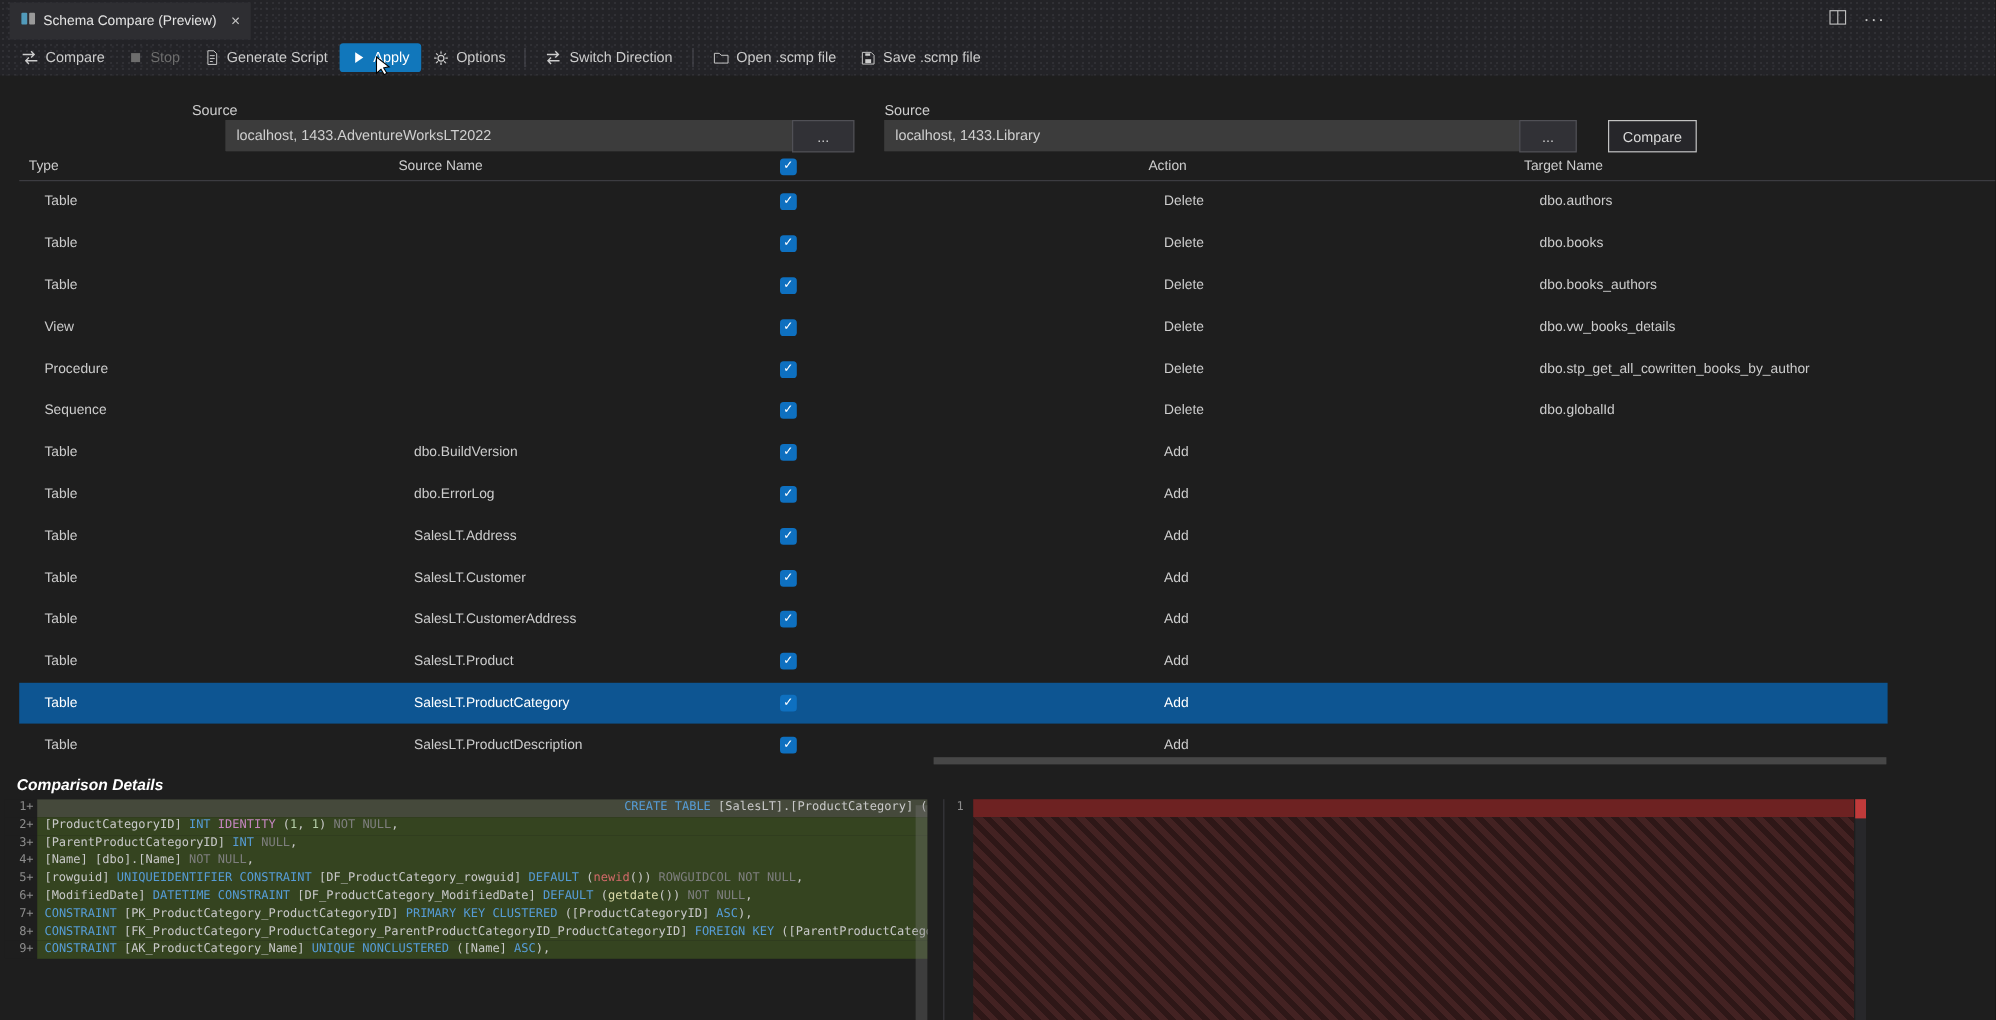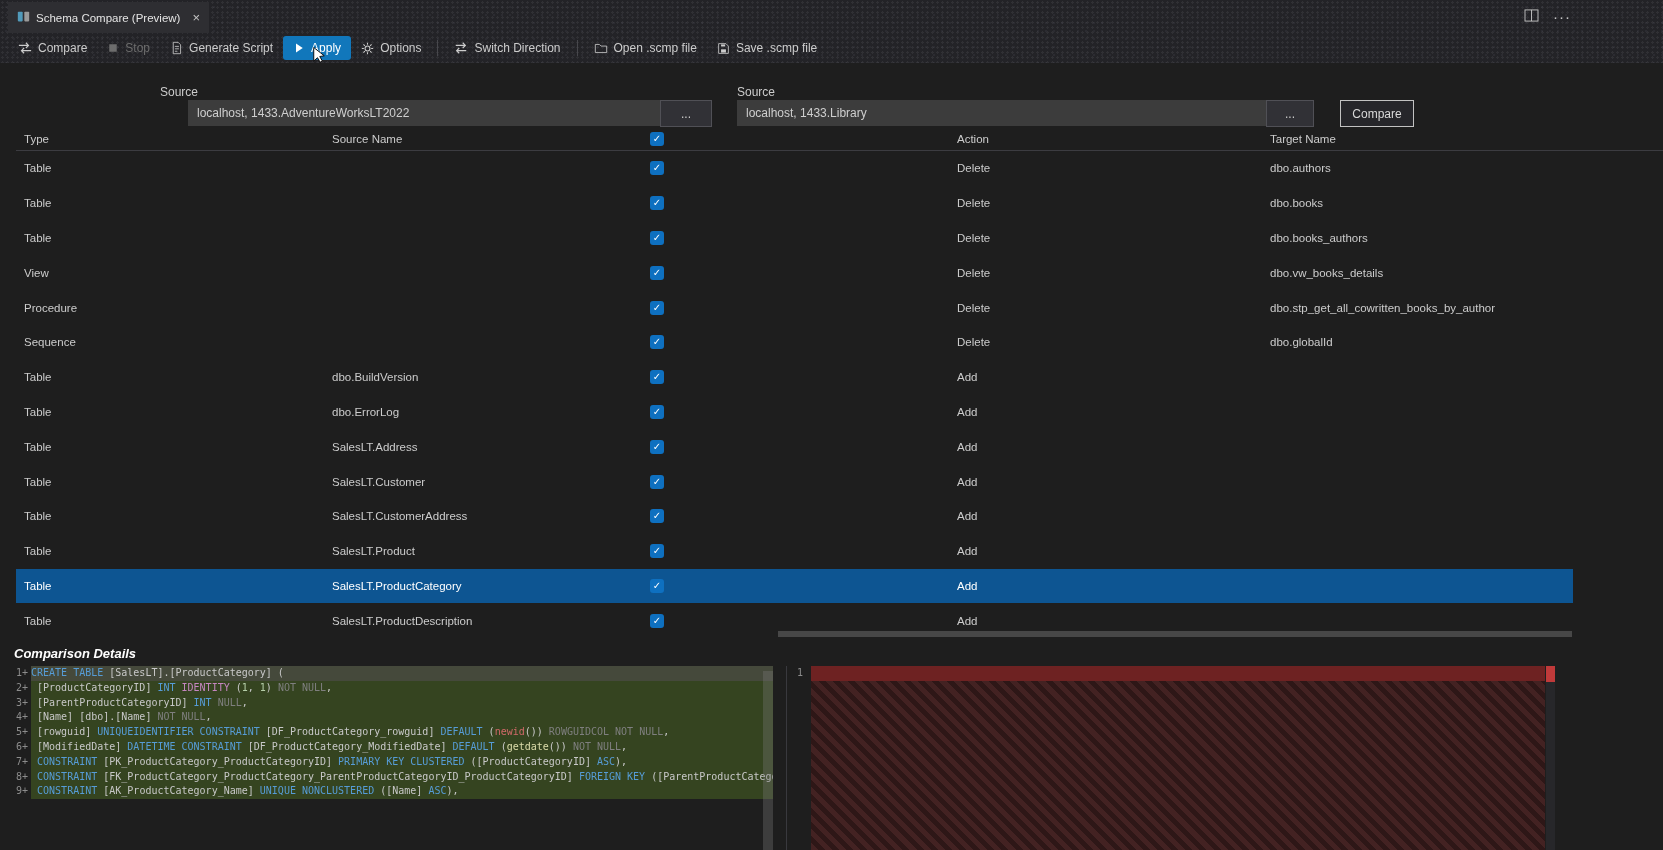--- a/index.html
+++ b/index.html
@@ -43,42 +43,42 @@
        border:1px solid #c2c2c2;color:#d9d9d9;font-size:12px;box-sizing:border-box;cursor:default;}
 
   
   #grid{position:absolute;top:130px;left:16px;width:1663px;}
   .grid-header{position:relative;height:21px;font-size:11.5px;color:#cccccc;}
   .grid-header .cell{position:absolute;top:3px;white-space:nowrap;}
   .grid-header::after{content:"";position:absolute;left:0;right:0;bottom:0;height:1px;background:#3c3c41;}
   .c-type{left:8px;} .c-source{left:316px;} .c-action{left:941px;} .c-target{left:1254px;}
   #grid-body{position:relative;}
   .grid-row{position:relative;height:34.8px;width:1557px;font-size:11.5px;color:#cccccc;}
-  .grid-row .cell{position:absolute;top:50%;transform:translateY(-50%);white-space:nowrap;}
+  .grid-row .cell{position:absolute;top:50%;transform:translateY(-50%);white-space:nowrap;margin-left:13px;}
   .grid-row.selected{background:var(--selection,#0d5592);color:#ffffff;}
   .checkbox{position:absolute;left:634px;width:14px;height:14px;border-radius:3px;
        background:var(--checkbox,#0e70c0);color:#fff;font-size:10px;line-height:14px;
        text-align:center;top:50%;transform:translateY(-50%);}
   .checkbox.header-cb{top:2px;transform:none;}
   .h-scrollbar{position:absolute;left:762px;top:501px;width:794px;height:6px;
        background:rgba(121,121,121,0.45);}
   .v-scroll-line{position:absolute;left:1654px;top:18px;width:3px;height:492px;
        background:rgba(140,140,145,0.5);}
 
   
   #details{position:absolute;top:643px;left:0;right:0;bottom:0;background:#1e1e1e;}
   .details-title{position:absolute;left:14px;top:3px;font-size:13px;font-weight:bold;color:#ffffff;font-style:italic;}
   .diff{position:absolute;top:23px;left:0;right:0;bottom:0;
        font-family:"DejaVu Sans Mono",monospace;font-size:10px;}
   .pane-left{position:absolute;left:4px;top:0;width:769px;bottom:0;overflow:hidden;}
   .code-line{display:flex;height:14.8px;line-height:14.8px;white-space:pre;}
   .gutter{flex:0 0 27px;width:27px;text-align:right;color:#8c8c8c;background:#1e1e1e;
        padding-right:3px;box-sizing:border-box;}
   .code{flex:1;background:var(--add-bg,#354420);overflow:hidden;}
-  .code-line.first .code{background:var(--add-first-bg,#45493b);}
+  .code-line.first .code{background:var(--add-first-bg,#45493b);text-align:right;}
   .tok-k{color:#569cd6;} .tok-d{color:#c8c8c8;} .tok-m{color:#c586c0;} .tok-n{color:#b5cea8;}
   .tok-g{color:#7f7f7f;} .tok-r{color:#d16969;} .tok-y{color:#dcdcaa;}
   .pane-scrollbar{position:absolute;right:0;top:5px;bottom:0;width:10px;
        background:rgba(121,121,121,0.35);}
   .pane-divider{position:absolute;left:786px;top:0;bottom:0;width:1px;background:#39393e;}
   .pane-right{position:absolute;left:791px;top:0;width:764px;bottom:0;}
   .gutter-r{position:absolute;left:6px;top:0;height:14.8px;line-height:14.8px;color:#8c8c8c;}
   .removed-block{position:absolute;left:20px;top:0;right:10px;bottom:0;}
   .removed-strip{height:15px;background:var(--remove-strip,#6e2222);}
   .hatch{position:absolute;top:15px;left:0;right:0;bottom:0;

